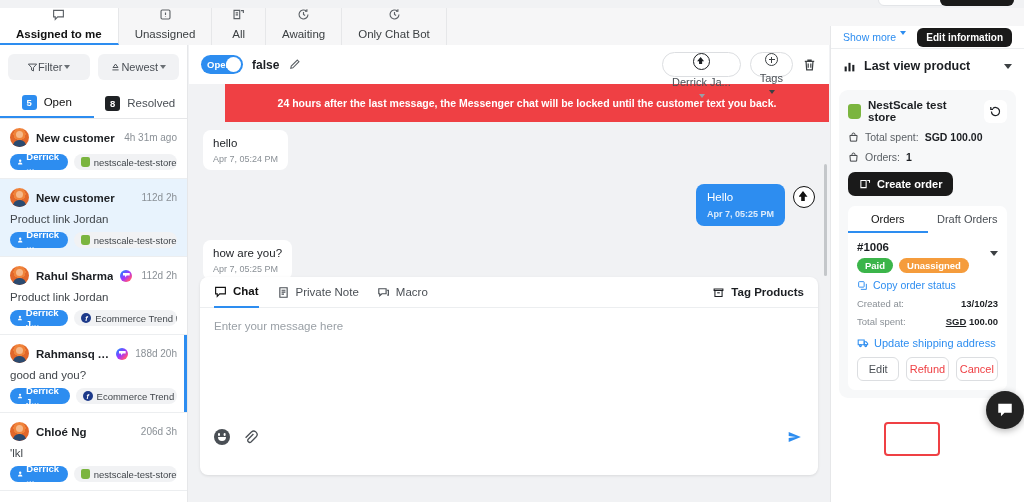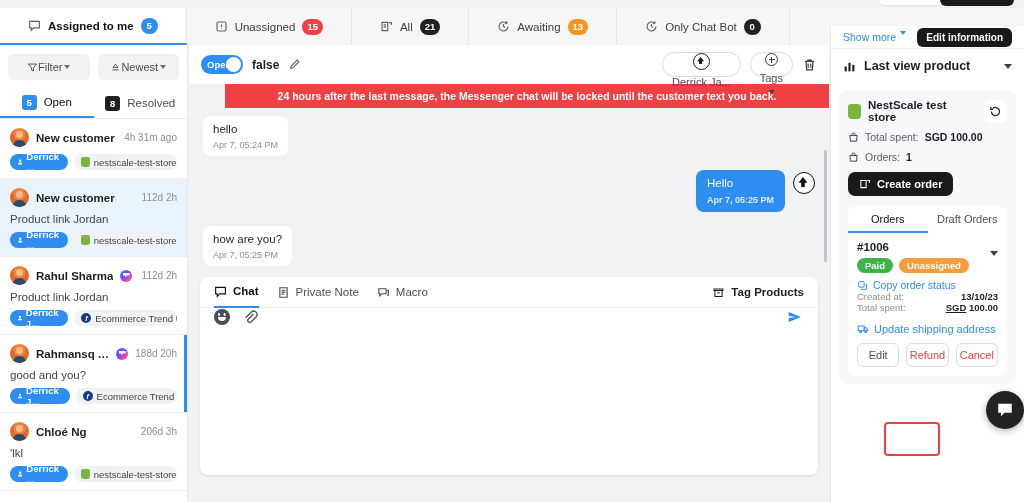--- a/index.html
+++ b/index.html
@@ -13,23 +13,23 @@
 
   
   .top-stub-1 { position: absolute; left: 878px; top: -10px; width: 105px; height: 16px;
     background: #ffffff; border: 1px solid #e3e5e8; border-radius: 6px; }
   .top-stub-2 { position: absolute; left: 940px; top: -10px; width: 74px; height: 16px;
     background: #1a1a1a; border-radius: 6px; }
 
   
   .tabbar { position: absolute; left: 0; top: 8px; width: 1024px; height: 37px;
     background: #f6f6f7; display: flex; align-items: stretch; }
-  .tab { display: flex; align-items: center; gap: 7px; padding: 0 28px;
+  .tab { display: flex; align-items: center; gap: 7px; padding: 0 16px;
     font-size: 11.5px; color: #3c4043; white-space: nowrap;
-    border-right: 1px solid #e6e7e9; cursor: pointer; }
+    border-right: 1px solid #e6e7e9; cursor: pointer; flex-direction: column; }
   .tab.active { background: #ffffff; border-bottom: 2px solid #2d8df0; color: #111; font-weight: 600; }
   .tab .ticon { width: 13px; height: 13px; display: inline-flex; align-items: center;
     justify-content: center; color: #5c6166; }
   .tab .ticon svg { width: 13px; height: 13px; }
   .badge { min-width: 17px; height: 16px; border-radius: 8px; color: #fff;
     font-size: 9.5px; font-weight: 700; display: inline-flex; align-items: center;
     justify-content: center; padding: 0 5px; }
   .tabbar-rest { flex: 1; border-right: none; }
 
   
@@ -107,21 +107,21 @@
   .ring-ic::after { content: ""; position: absolute; left: 3.2px; top: 3px; width: 7px;
     height: 7px; background: #1c1f23;
     clip-path: polygon(50% 0, 100% 62%, 72% 62%, 72% 100%, 28% 100%, 28% 62%, 0 62%); }
   .plus-ic { width: 13px; height: 13px; border-radius: 50%; border: 1.3px solid #3c4043;
     position: relative; flex: none; }
   .plus-ic::before, .plus-ic::after { content: ""; position: absolute; background: #3c4043; }
   .plus-ic::before { left: 2.8px; top: 5.2px; width: 6.4px; height: 1.2px; }
   .plus-ic::after { left: 5.2px; top: 2.8px; width: 1.2px; height: 6.4px; }
   .trash { width: 15px; height: 16px; cursor: pointer; color: #3c4043; }
 
-  .alert-bar { height: 24px; background: #ef4044; color: #fff; font-size: 10.5px;
+  .alert-bar { height: 38px; background: #ef4044; color: #fff; font-size: 10.5px;
     font-weight: 600; display: flex; align-items: center; justify-content: center;
     text-align: center; padding: 0 10px; margin-left: 36px; }
 
   .msgs { position: relative; height: 160px; background: #f1f2f4; padding: 8px 14px 0 14px;
     overflow: hidden; }
   .bubble-in { background: #fff; border-radius: 8px; padding: 7px 10px 6px 10px;
     display: inline-block; max-width: 300px; }
   .bubble-in .txt { font-size: 11.5px; color: #1c1f23; }
   .bubble-in .ts { font-size: 9px; color: #8a9096; margin-top: 5px; }
   .row-out { display: flex; justify-content: flex-end; align-items: flex-start; gap: 8px; }
@@ -206,21 +206,21 @@
   .ord-top { display: flex; align-items: flex-start; }
   .ord-cv { margin-left: auto; width: 0; height: 0; border-left: 4px solid transparent;
     border-right: 4px solid transparent; border-top: 5px solid #3c4043; margin-top: 10px;
     cursor: pointer; }
   .st-row { display: flex; gap: 6px; margin-top: 5px; }
   .chip { border-radius: 9px; height: 15px; padding: 0 8px; font-size: 9.5px;
     font-weight: 700; color: #fff; display: inline-flex; align-items: center; }
   .copy-status { margin-top: 6px; display: flex; align-items: center; gap: 5px;
     font-size: 10.5px; color: #2d8df0; cursor: pointer; }
   .copy-status svg { width: 11px; height: 11px; }
-  .ord-kv { display: flex; justify-content: space-between; 
+  .ord-kv { display: flex; justify-content: space-between; margin-top: 7px;
     font-size: 9.5px; color: #8a9096; }
   .ord-kv .v { color: #1c1f23; font-weight: 600; }
   .ord-kv .v u { font-weight: 700; }
   .upd-ship { margin-top: 10px; display: flex; align-items: center; gap: 5px;
     font-size: 11px; color: #2d8df0; cursor: pointer; }
   .upd-ship svg { width: 12px; height: 12px; }
   .btn-row { display: flex; gap: 7px; margin-top: 8px; }
   .obtn { flex: 1; height: 24px; border: 1px solid #dcdee1; border-radius: 6px;
     font-size: 11px; color: #4a4f55; display: flex; align-items: center;
     justify-content: center; background: #fff; cursor: pointer; }
@@ -521,20 +521,21 @@
         </div>
         <div class="ctab-right">
           <svg viewBox="0 0 16 16" fill="none" stroke="currentColor" stroke-width="1.3" width="13" height="13">
             <path d="M2.6 3.6h10.8v2H2.6z"></path>
               <path d="M3.6 5.8v7.2h8.8V5.8"></path>
               <path d="M6.4 8.4h3.2"></path>
             </svg>
           <span>Tag Products</span>
         </div>
       </div>
+      <div class="comp-input">Enter your message here</div>
       <div class="comp-foot">
         <span class="emoji"></span>
         <svg class="clip" viewBox="0 0 16 16" fill="none" stroke="currentColor" stroke-width="1.3">
           <path d="M11.4 5l-5.2 5.2a2 2 0 0 0 2.8 2.8l5.2-5.2a3.4 3.4 0 0 0-4.8-4.8L3.6 8.8"></path>
           </svg>
         <svg class="send" viewBox="0 0 20 20" fill="currentColor">
           <path d="M3 4.5l13.5 5.5L3 15.5V11l8-1-8-1z"></path>
           </svg>
       </div>
     </div>

